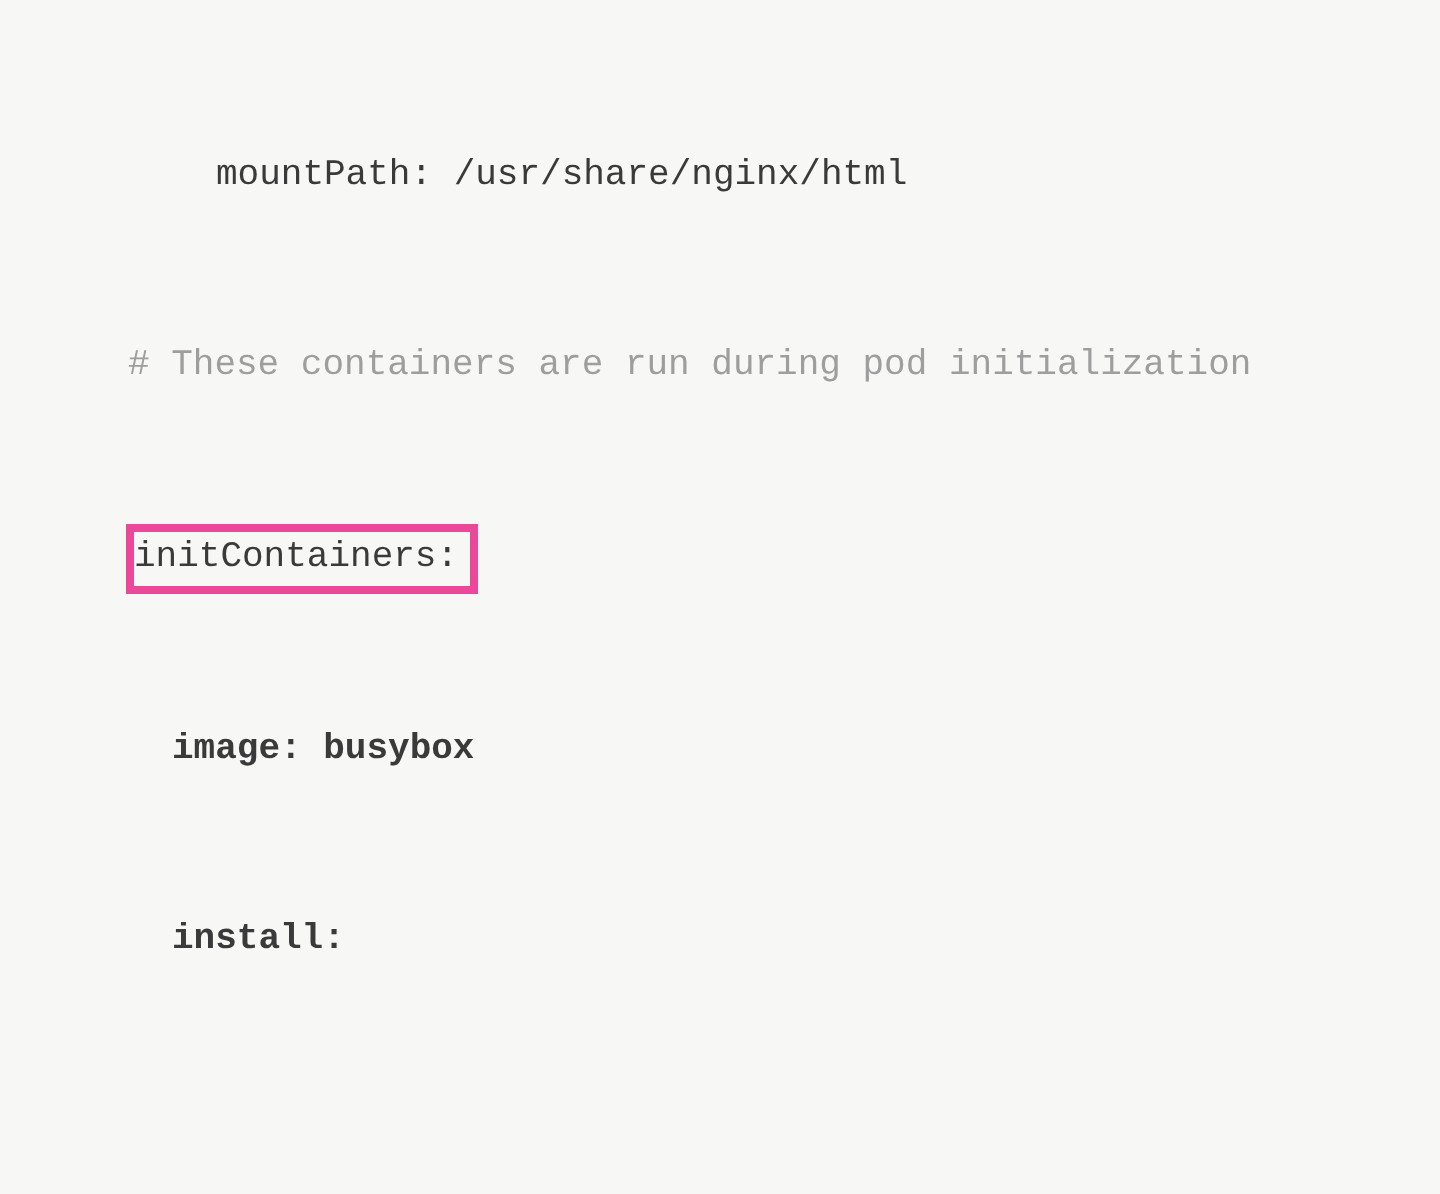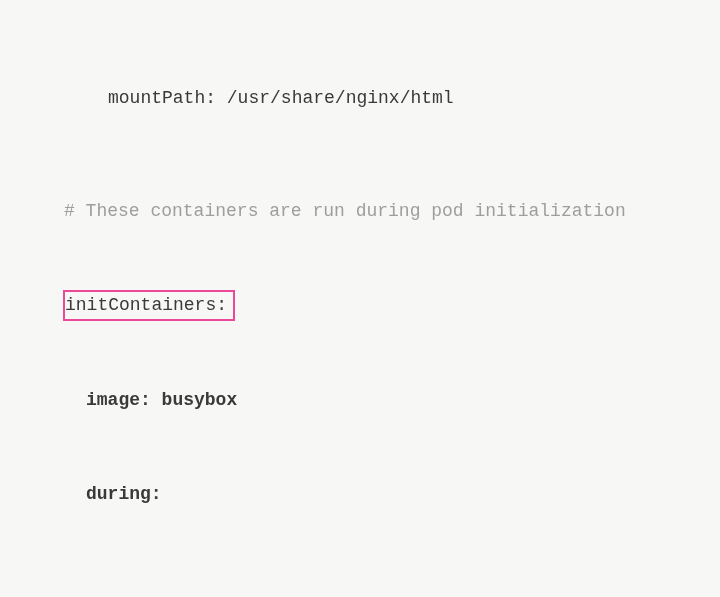--- a/index.html
+++ b/index.html
@@ -19,42 +19,41 @@
       overflow: hidden;
     }
     .code-block {
       white-space: pre;
     }
     .line {
       display: block;
     }
     .comment {
       color: #9e9e9e;
-      margin-top: 18px;
     }
     .highlighted {
       display: inline-block;
-      border: 2px solid #ec4899;
+      border: 4px solid #ec4899;
       padding: 0 6px 0 0;
       margin-left: -1px;
       line-height: 1.5;
     }
     .indent-3 { padding-left: 44px; }
     .indent-4 { padding-left: 66px; font-weight: bold; }
-    .indent-5 { padding-left: 88px; margin-top: 10px; }
+    .indent-5 { padding-left: 88px; }
   </style>
 </head>
 <body>
 
 <div class="code-block">
   <span class="line indent-5"><span>mountPath: /usr/share/nginx/html</span></span>
   <span class="line indent-3 comment"><span># These containers are run during pod initialization</span></span>
   <span class="line indent-3"><span class="highlighted"><span>initContainers:</span></span></span>
   <span class="line indent-4"><span>image: busybox</span></span>
-  <span class="line indent-4"><span>during:</span></span>
+  <span class="line indent-4"><span>install:</span></span>
   
   
   
   
   
   
   
   
   
   

